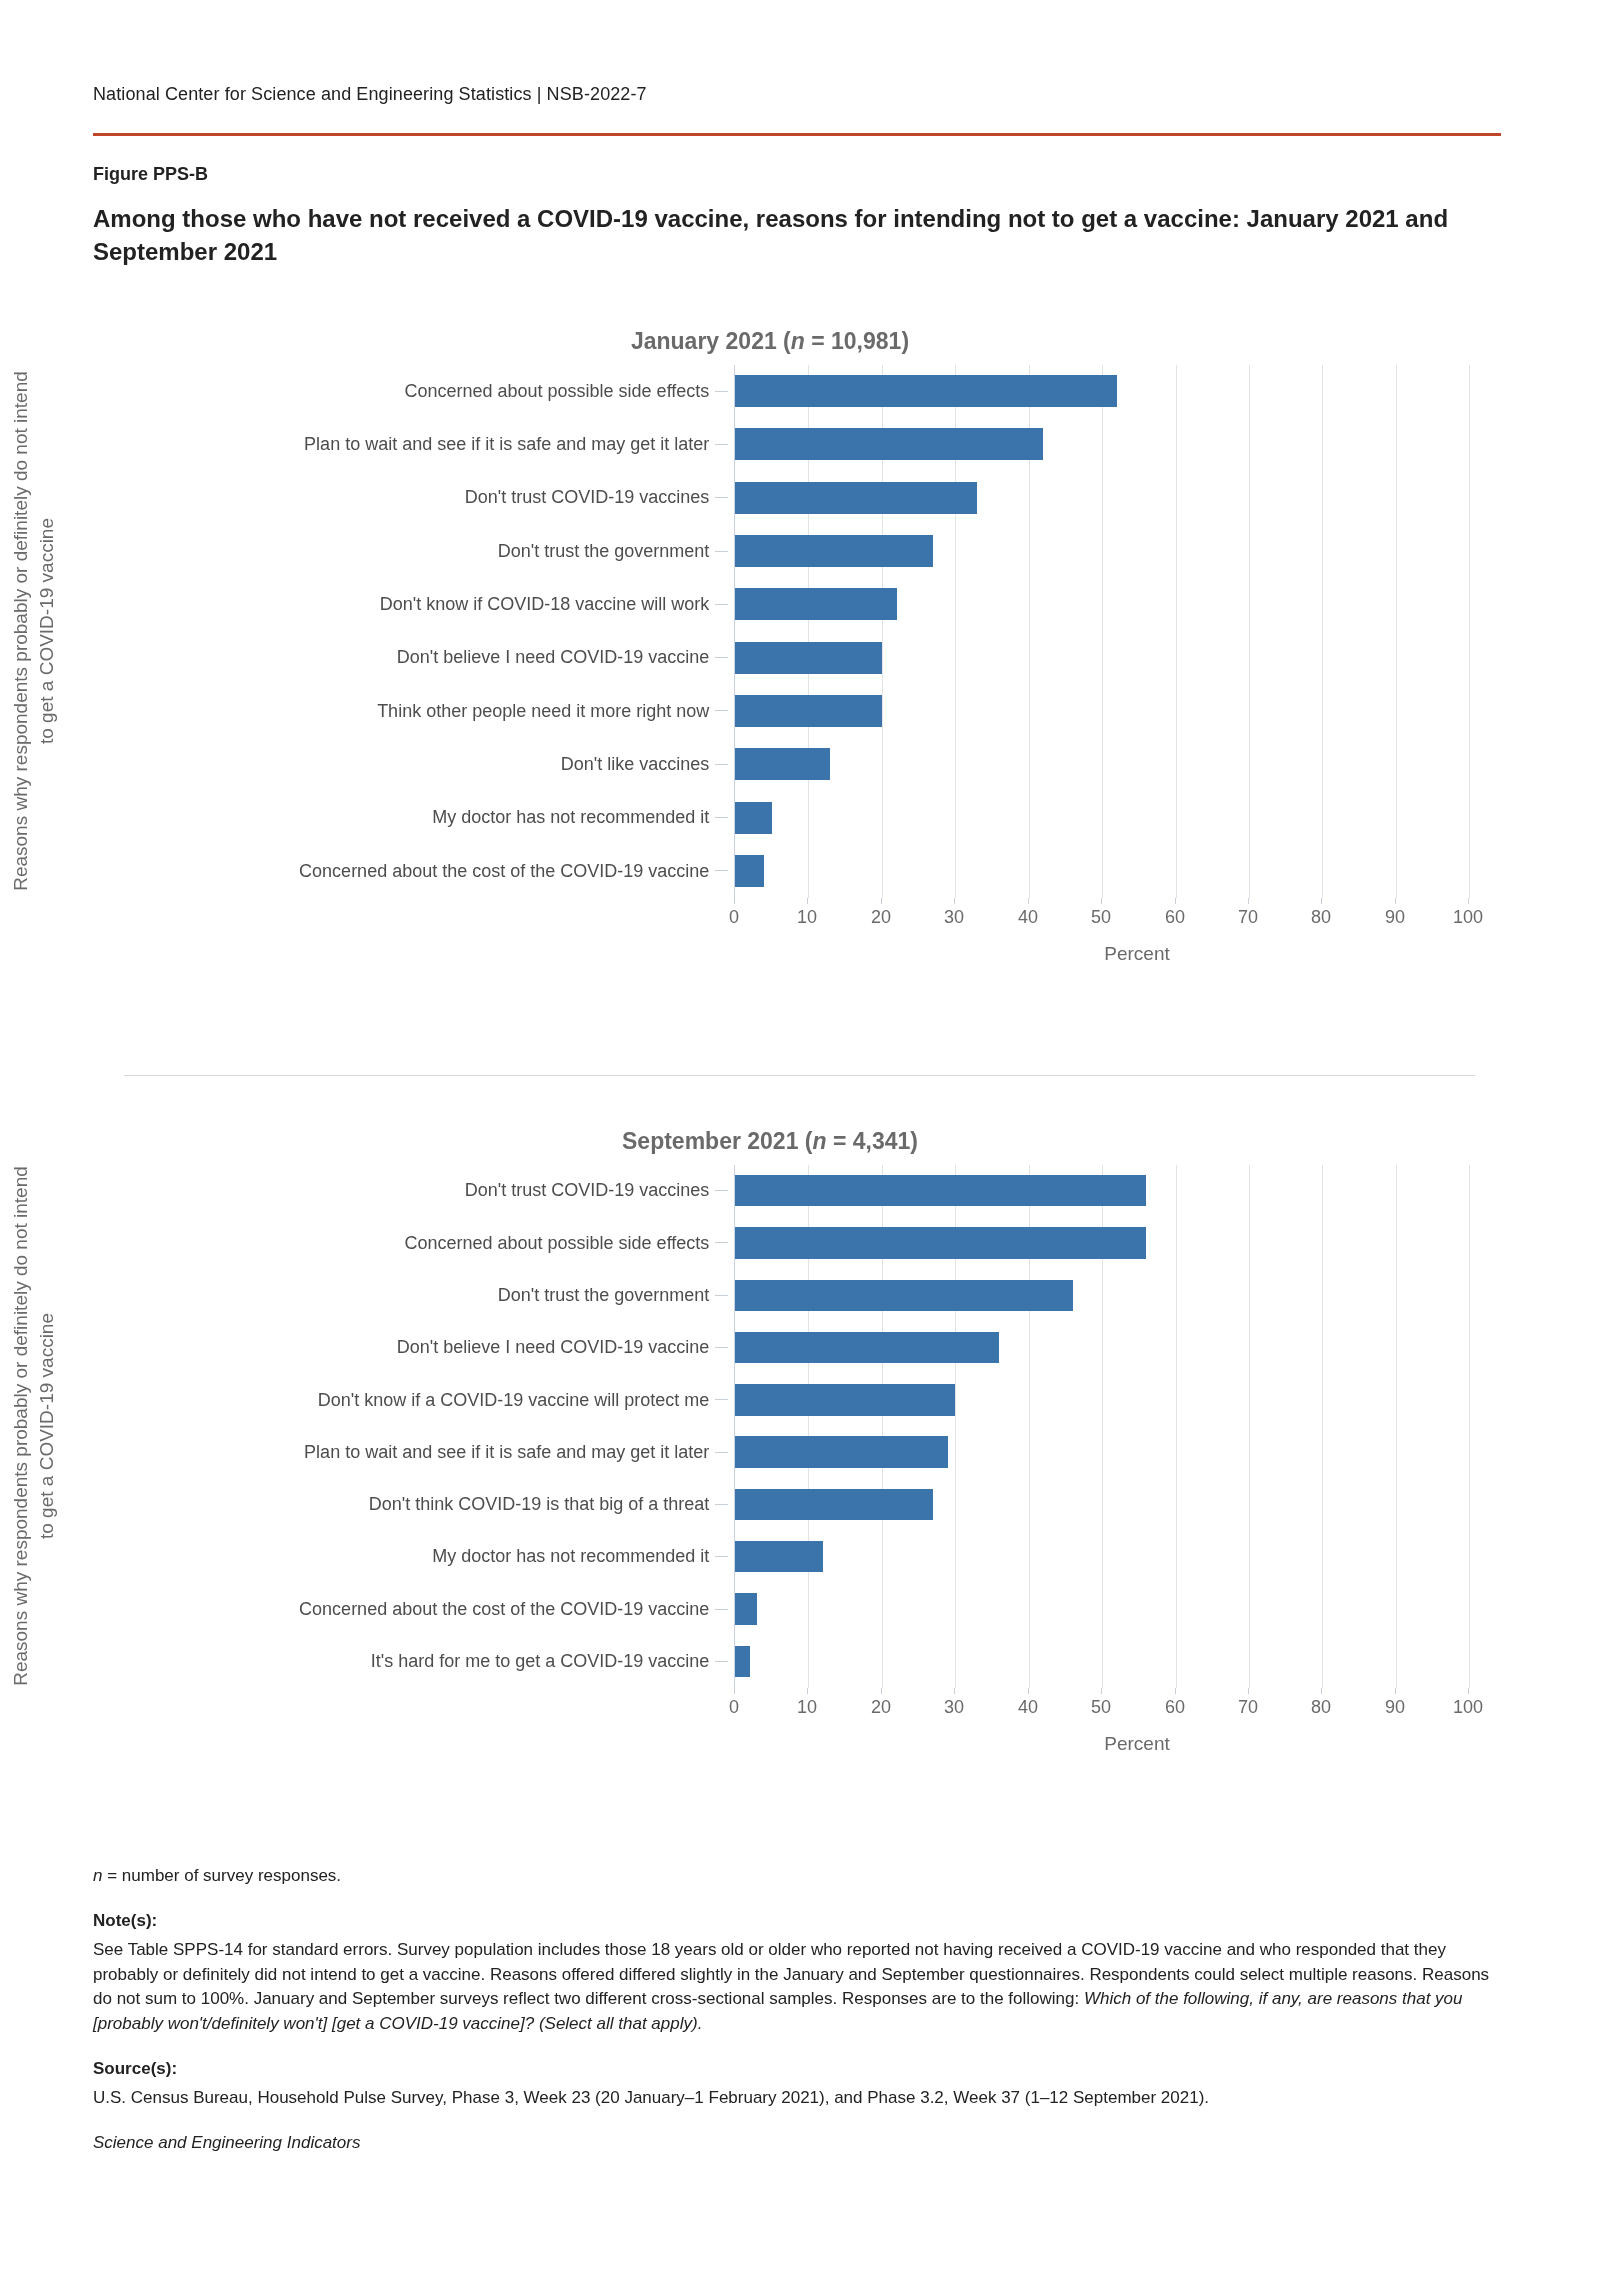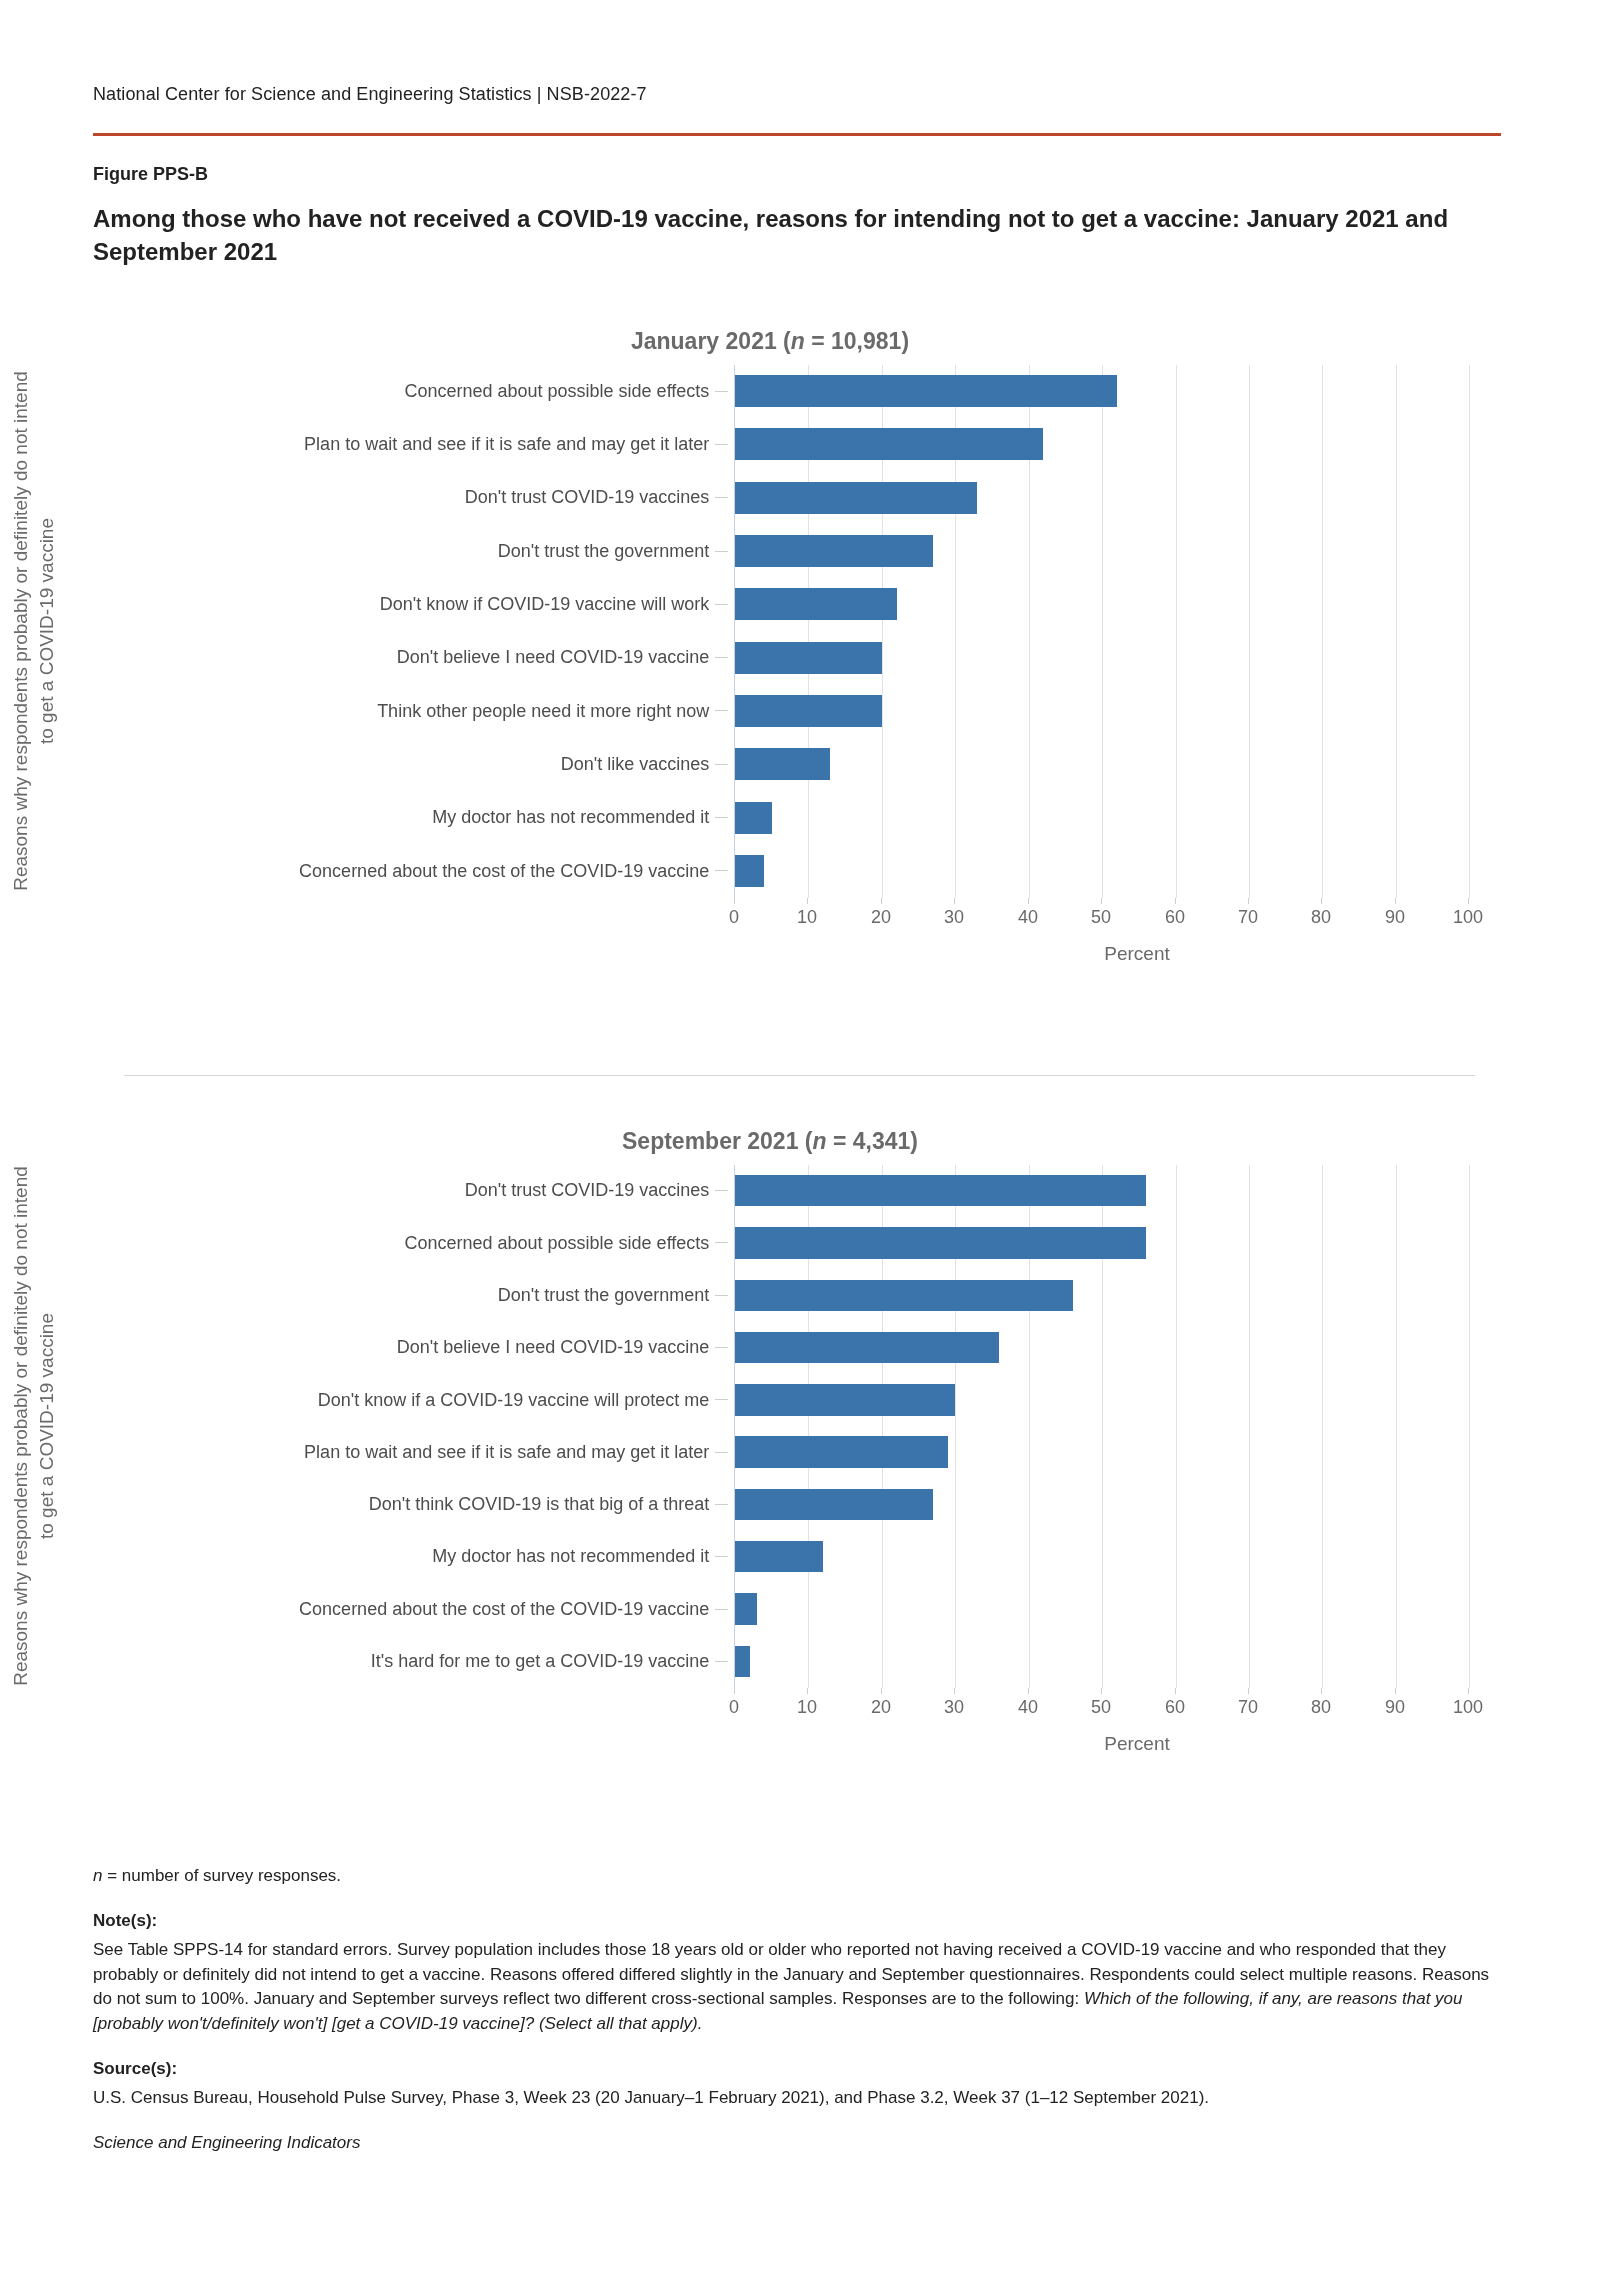--- a/index.html
+++ b/index.html
@@ -212,21 +212,21 @@
           </div>
           <div class="cat-cell">
             <span>Don't trust COVID-19 vaccines</span>
             <span class="tick"></span>
           </div>
           <div class="cat-cell">
             <span>Don't trust the government</span>
             <span class="tick"></span>
           </div>
           <div class="cat-cell">
-            <span>Don't know if COVID-19 vaccine will work</span>
+            <span>Don't know if COVID-18 vaccine will work</span>
             <span class="tick"></span>
           </div>
           <div class="cat-cell">
             <span>Don't believe I need COVID-19 vaccine</span>
             <span class="tick"></span>
           </div>
           <div class="cat-cell">
             <span>Think other people need it more right now</span>
             <span class="tick"></span>
           </div>

